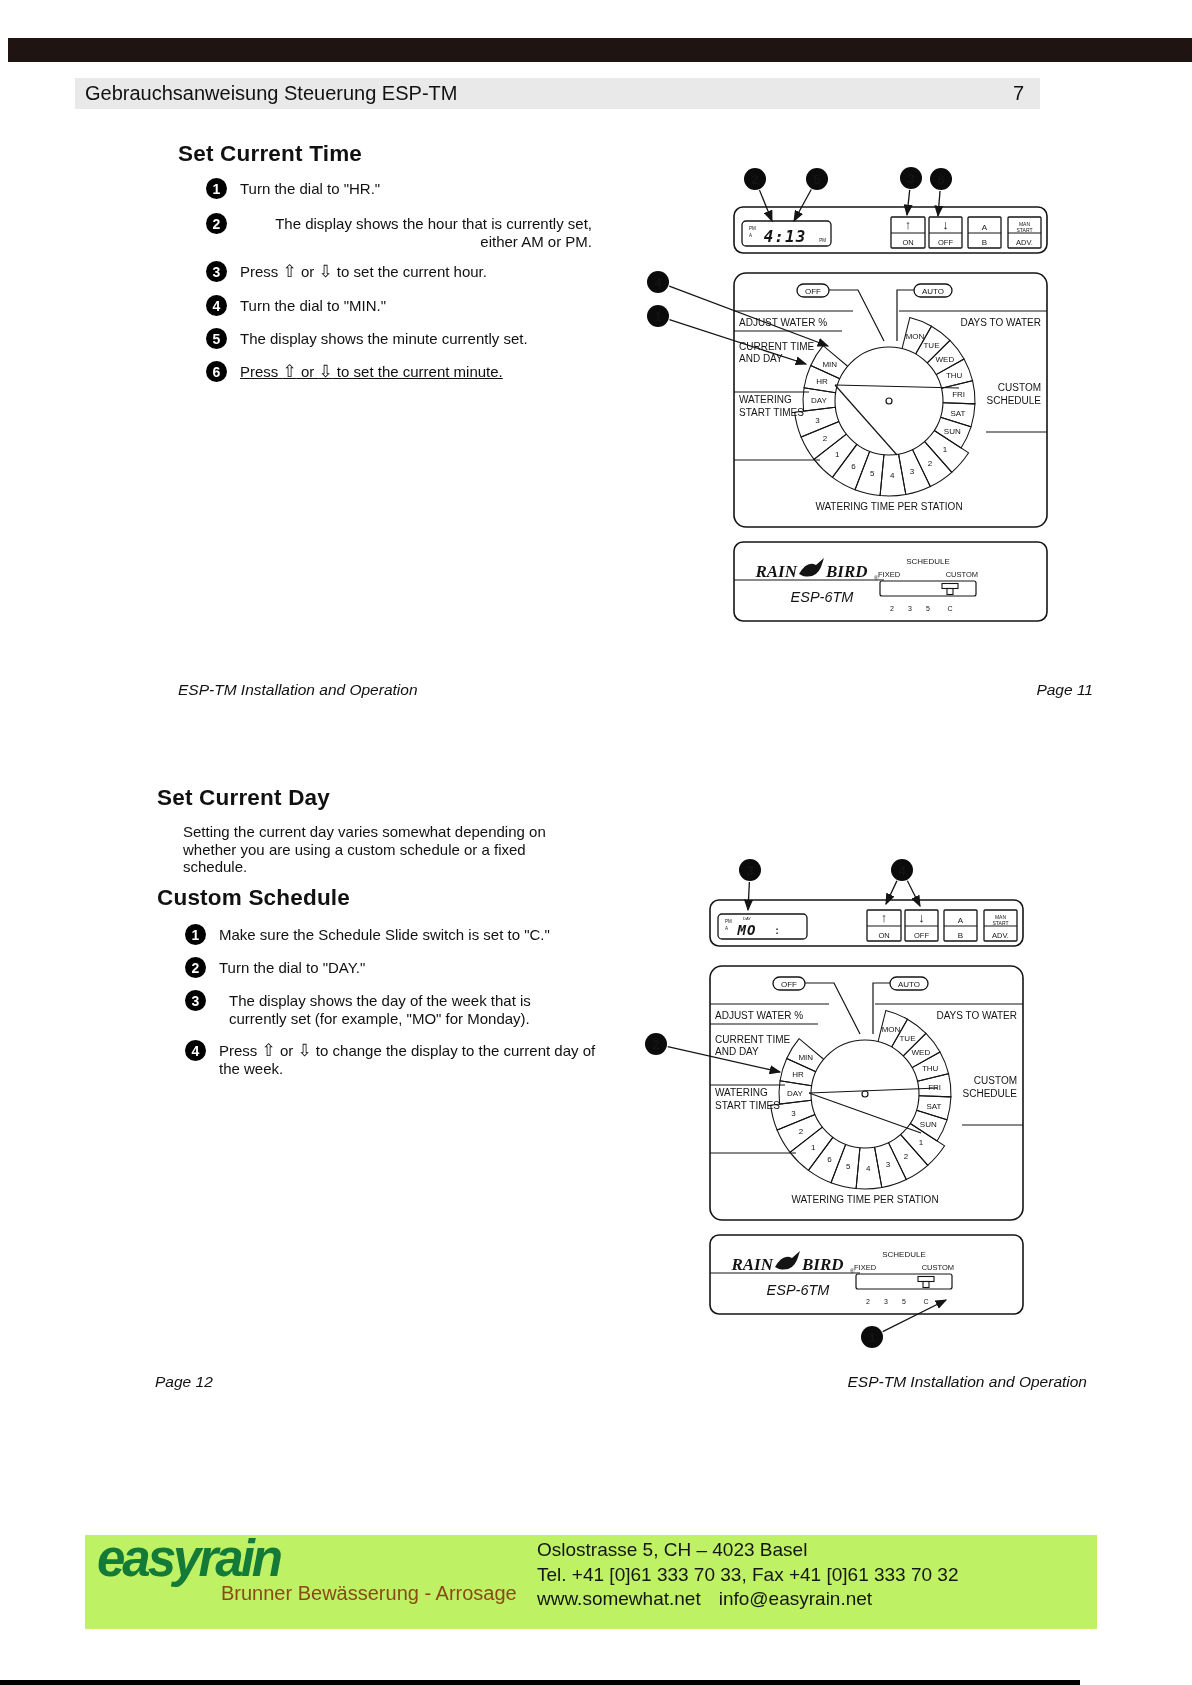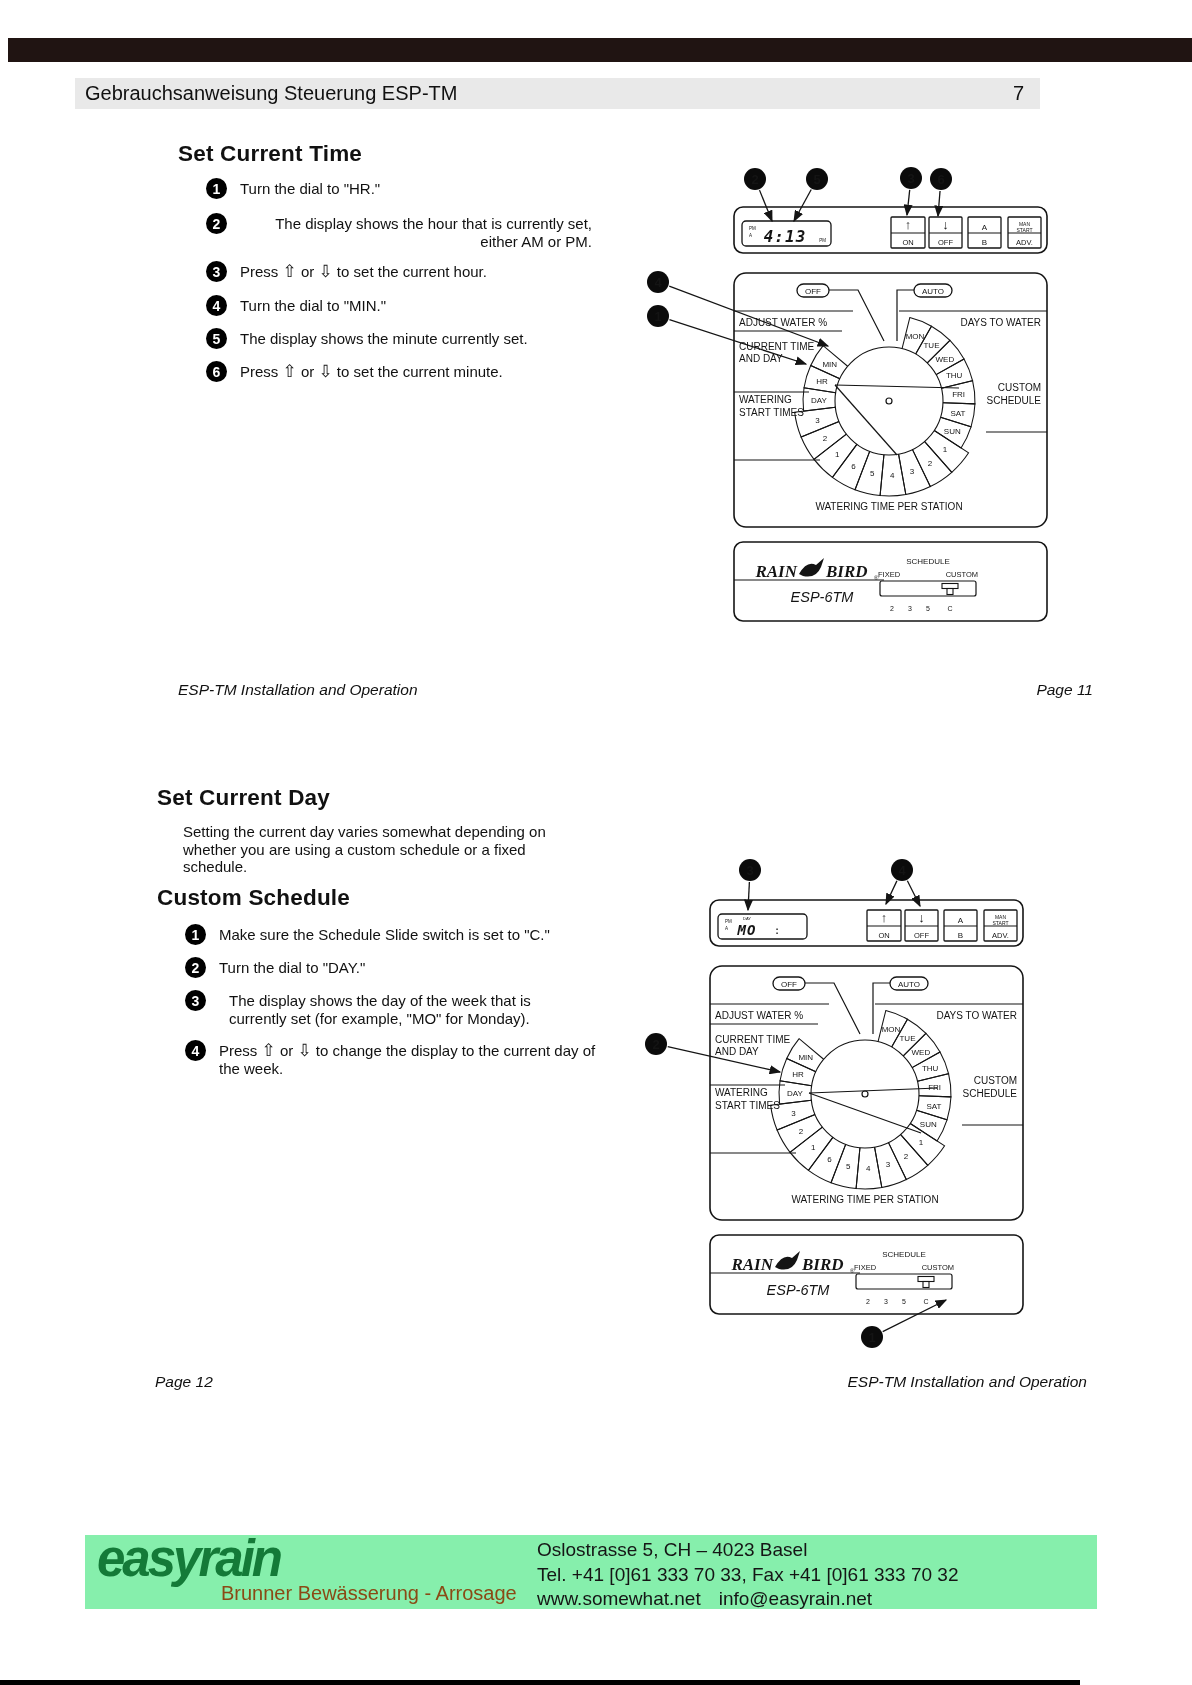--- a/index.html
+++ b/index.html
@@ -13,21 +13,21 @@
        font-size:20px;padding:0 16px 0 10px;box-sizing:border-box;}
   .sec-h{font-weight:bold;font-size:22.5px;letter-spacing:.2px;white-space:nowrap;}
   .step{display:flex;gap:13px;align-items:flex-start;}
   .stepnum{width:21px;height:21px;border-radius:50%;background:#000;color:#fff;
            font-weight:bold;font-size:14px;display:flex;align-items:center;
            justify-content:center;flex:0 0 21px;}
   .steptext{font-size:15px;line-height:17.5px;padding-top:2px;}
   .arr{font-family:"DejaVu Sans",sans-serif;font-size:17px;line-height:15px;}
   .ital{font-style:italic;font-size:15.5px;white-space:nowrap;}
   .intro{font-size:15px;line-height:17.5px;}
-  .eband{left:85px;top:1535px;width:1012px;height:74px;background:#86efac;}
+  .eband{left:85px;top:1535px;width:1012px;height:94px;background:#bef264;}
   .ebrand{position:absolute;left:12px;top:-6px;font-size:51px;font-weight:bold;
           font-style:italic;letter-spacing:-3px;}
   .etag{position:absolute;left:136px;top:47px;font-size:20px;}
   .eaddr{position:absolute;left:452px;top:3px;font-size:19px;line-height:24.5px;color:#151515;}
   svg text{fill:#141414;}
 </style>
 </head>
 <body>
 
 <div class="page">
@@ -56,21 +56,21 @@
       <div class="abs step" style="left: 206px; top: 295px;">
         <span class="stepnum">4</span>
         <span class="steptext" style="white-space: nowrap;">Turn the dial to "MIN."</span>
       </div>
       <div class="abs step" style="left: 206px; top: 328px;">
         <span class="stepnum">5</span>
         <span class="steptext" style="white-space: nowrap;">The display shows the minute currently set.</span>
       </div>
       <div class="abs step" style="left: 206px; top: 361px;">
         <span class="stepnum">6</span>
-        <span class="steptext" style="white-space: nowrap;">Press <span class="arr">⇧</span> or <span class="arr">⇩</span> to set the current minute.</span>
+        <span class="steptext" style="white-space: nowrap; text-decoration: underline;">Press <span class="arr">⇧</span> or <span class="arr">⇩</span> to set the current minute.</span>
       </div>
     </div>
 
   <svg id="diagrams" class="abs" style="left:0;top:0" width="1192" height="1685" viewBox="0 0 1192 1685">
     <defs>
       <marker id="ah" markerWidth="9" markerHeight="7" refX="8" refY="3.5" orient="auto">
         <path d="M0,0L9,3.5L0,7Z" fill="#141414"></path>
       </marker>
     </defs>
   <g transform="translate(0 0)">

